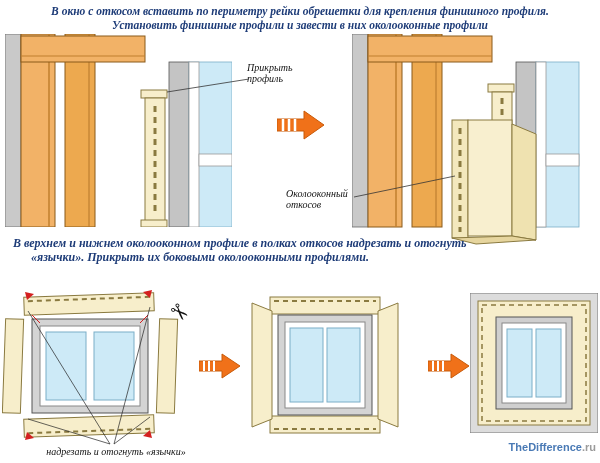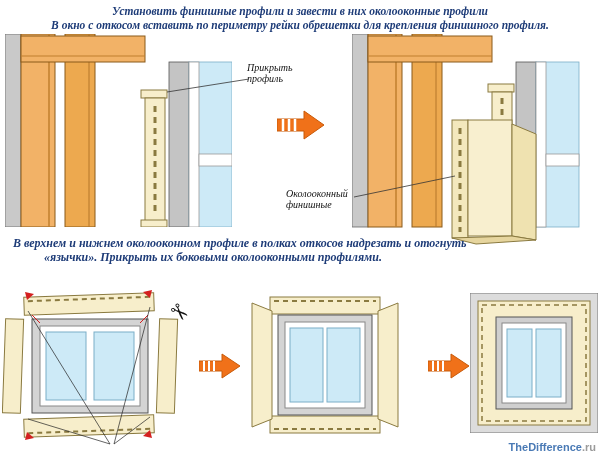--- a/index.html
+++ b/index.html
@@ -6,21 +6,21 @@
   .canvas {
     position:relative; width:600px; height:463px; background:#ffffff;
     font-family:"Liberation Serif", serif; overflow:hidden;
   }
   .instr {
     position:absolute; color:#1e3c78; font-weight:bold; font-style:italic;
     font-size:11.5px; line-height:13.5px;
   }
   .instr-top { top:5px; left:0; width:100%; text-align:center; }
   .instr-mid { top:237px; left:13px; width:580px; text-align:left; font-size:12px; }
-  .instr-mid .line2 { margin-left:31px; }
+  .instr-mid .line2 { margin-left:18px; }
   .plabel {
     position:absolute; color:#111; font-style:italic; font-size:10px; line-height:11px;
   }
   .label-finish { left:247px; top:62px; width:62px; }
   .label-near   { left:286px; top:188px; width:74px; }
   .tabs-note {
     position:absolute; left:28px; top:446px; width:176px; text-align:center;
     color:#111; font-style:italic; font-size:10px;
   }
   .scissors {
@@ -35,22 +35,22 @@
   .wm-tld  { color:#9b9b9b; }
   .abs { position:absolute; }
   svg { display:block; }
 </style>
 </head>
 <body>
 
 <div class="canvas">
 
   <div class="instr instr-top">
+    <div>В окно с откосом вставить по периметру рейки обрешетки для крепления финишного профиля.</div>
     <div>Установить финишные профили и завести в них околооконные профили</div>
-    <div>В окно с откосом вставить по периметру рейки обрешетки для крепления финишного профиля.</div>
   </div>
 
   <svg class="abs" style="left:5px; top:34px;" width="227" height="193" viewBox="0 0 227 193">
     <rect x="0" y="0" width="16" height="193" fill="#c9c9c9" stroke="#666" stroke-width="0.8"></rect>
     <g>
       <rect x="16" y="0" width="34" height="193" fill="#f2b267" stroke="#8a5a1a"></rect>
       <line x1="44" y1="0" x2="44" y2="193" stroke="#c07f2e" stroke-width="1.5"></line>
       <rect x="60" y="0" width="30" height="193" fill="#eda94f" stroke="#8a5a1a"></rect>
       <line x1="84" y1="0" x2="84" y2="193" stroke="#b5762a"></line>
       <rect x="16" y="2" width="124" height="26" fill="#f2b267" stroke="#8a5a1a"></rect>
@@ -104,21 +104,21 @@
     </g>
     <g>
       <rect x="100" y="86" width="16" height="118" fill="#f3e8bd" stroke="#8a7a40"></rect>
       <line x1="108" y1="94" x2="108" y2="198" stroke="#8a7a40" stroke-width="3" stroke-dasharray="6 5"></line>
       <rect x="116" y="86" width="44" height="116" fill="#f8efcf" stroke="#8a7a40"></rect>
       <polygon points="160,90 184,100 184,206 160,202" fill="#efe2b0" stroke="#8a7a40"></polygon>
       <polygon points="100,204 160,202 184,206 124,210" fill="#e6d59e" stroke="#8a7a40"></polygon>
     </g>
   </svg>
 
-  <div class="plabel label-near">Околооконный финишные</div>
+  <div class="plabel label-near">Околооконный откосов</div>
 
   <div class="instr instr-mid">
     <div>В верхнем и нижнем околооконном профиле в полках откосов надрезать и отогнуть</div>
     <div class="line2">«язычки». Прикрыть их боковыми околооконными профилями.</div>
   </div>
 
   <svg class="abs" style="left:2px; top:287px;" width="195" height="160" viewBox="0 0 195 160">
     <g transform="rotate(-2 87 17)">
       <rect x="22" y="8" width="130" height="18" fill="#f7eecb" stroke="#8a7a40"></rect>
       <line x1="26" y1="12" x2="148" y2="12" stroke="#8a7a40" stroke-width="2" stroke-dasharray="5 4"></line>
@@ -199,20 +199,21 @@
       <rect x="12" y="12" width="104" height="116" fill="none" stroke="#8a7a40" stroke-width="1.5" stroke-dasharray="5 4"></rect>
     </g>
     <g>
       <rect x="26" y="24" width="76" height="92" fill="#cfcfcf" stroke="#555"></rect>
       <rect x="32" y="30" width="64" height="80" fill="#ffffff" stroke="#888"></rect>
       <rect x="37" y="36" width="25" height="68" fill="#cdeaf7" stroke="#7aaec7"></rect>
       <rect x="66" y="36" width="25" height="68" fill="#cdeaf7" stroke="#7aaec7"></rect>
     </g>
   </svg>
 
+  <div class="tabs-note">надрезать и отогнуть «язычки»</div>
 
   <div class="watermark">
     <span class="wm-name">TheDifference</span><span class="wm-tld">.ru</span>
   </div>
 
   <svg class="abs" style="left:0; top:0; pointer-events:none;" width="600" height="463" viewBox="0 0 600 463">
     <line x1="249" y1="79" x2="167" y2="92" stroke="#333" stroke-width="0.8"></line>
     <line x1="354" y1="197" x2="455" y2="176" stroke="#333" stroke-width="0.8"></line>
   </svg>
 

